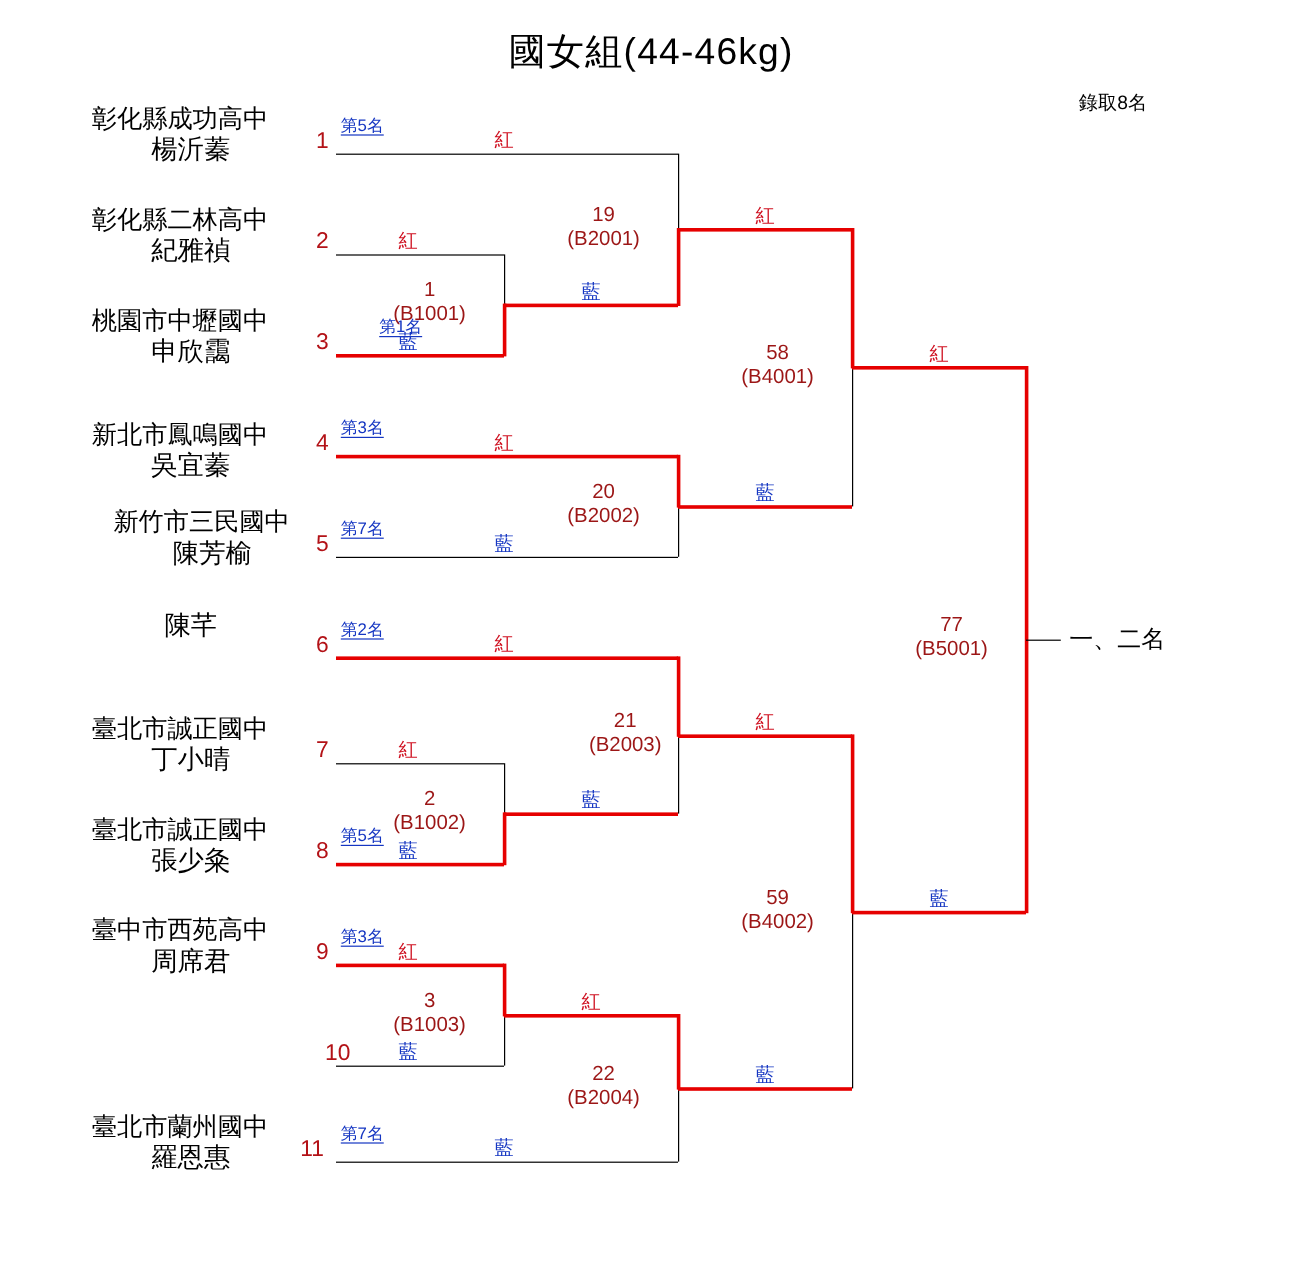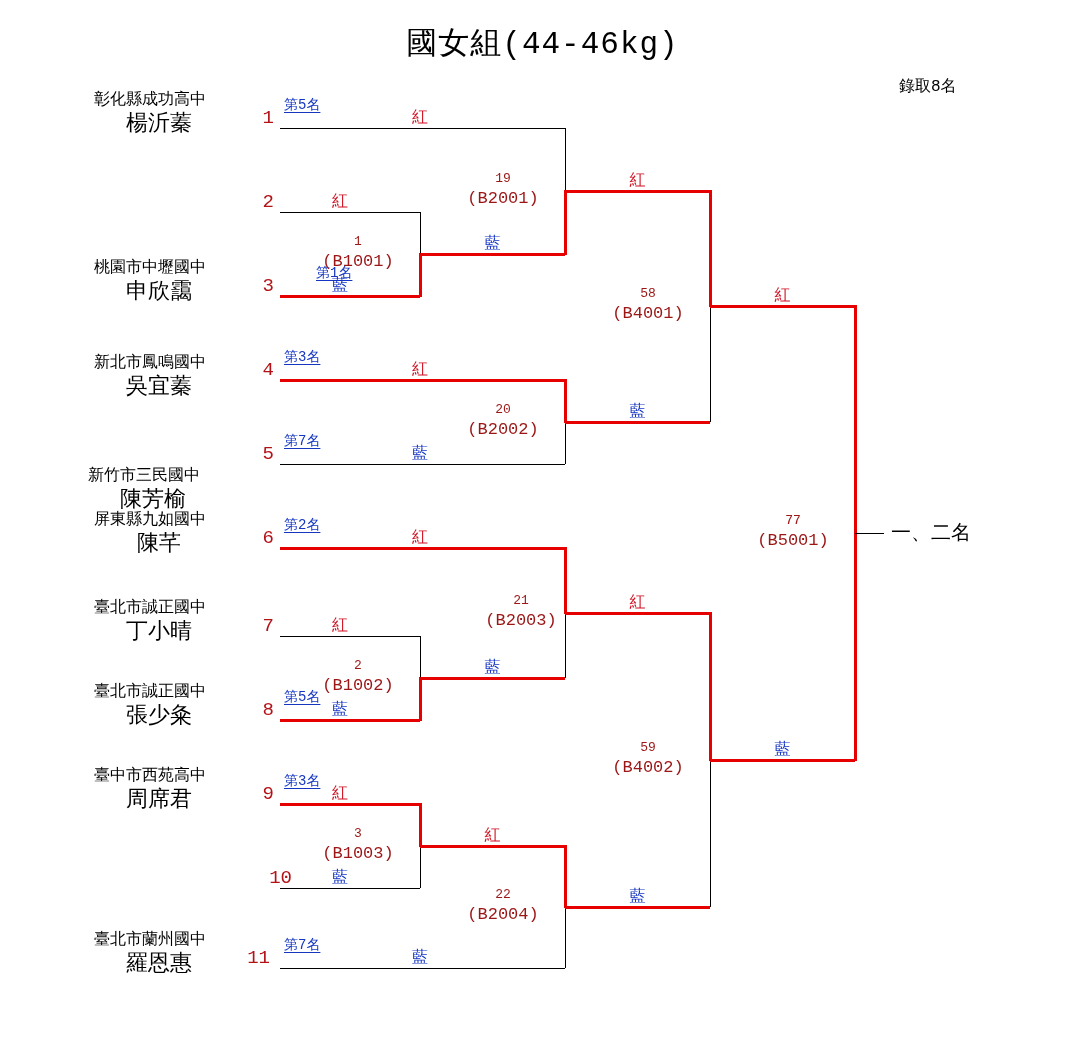--- a/index.html
+++ b/index.html
@@ -1,80 +1,83 @@
 <!DOCTYPE html>
 <html><head>
 <meta charset="utf-8">
 <style>
   html,body{margin:0;padding:0;background:#fff}
   #stage{position:relative;width:1085px;height:1060px;background:#fff;overflow:hidden;
-         font-family:Liberation Mono, monospace;color:#000}
+         font-family:Liberation Sans, sans-serif;color:#000}
   .title{position:absolute;left:0;top:22px;width:100%;text-align:center;font-size:31px;letter-spacing:1px}
   .note{position:absolute;left:899px;top:76px;font-size:16px}
   .final-label{position:absolute;left:891px;top:519px;font-size:20px}
   .hline{position:absolute;height:1px;background:#000}
   .hline.win{height:3px;background:#e60000}
   .vline{position:absolute;width:1px;background:#000}
   .vline.win{width:3px;background:#e60000}
   .comp{position:absolute;width:224px;text-align:center}
-  .school{font-size:16px;line-height:24px}
+  .school{font-size:21px;line-height:24px}
   .name{font-size:22px;line-height:25px;padding-left:18px}
   .seed{position:absolute;width:36px;text-align:right;font-size:19px;color:#b31217}
   .place{position:absolute;font-size:14px;color:#1536c2;text-decoration:underline;text-underline-offset:3px}
   .corner{position:absolute;width:40px;text-align:center;font-size:16px}
   .corner.red{color:#cf1020}
   .corner.blue{color:#1536c2}
   .mlabel{position:absolute;width:124px;text-align:center;color:#9c1616}
-  .mnum{font-size:13px;line-height:20px}
+  .mnum{font-size:17px;line-height:20px}
   .mcode{font-size:17px;line-height:20px}
 </style>
 </head>
 <body>
 
 <div id="stage">
   <div class="title">國女組(44-46kg)</div>
   <div class="note">錄取8名</div>
   <div class="final-label">一、二名</div>
 <div class="comp" style="left: 38px; top: 88px;">
       <div class="school">彰化縣成功高中</div>
       <div class="name">楊沂蓁</div>
     </div>
     <div class="seed" style="left: 238px; top: 107px;">1</div>
     <div class="hline" style="left: 280px; top: 128px; width: 285px;"></div>
     <div class="place" style="left: 284px; top: 96px;">第5名</div>
     <div class="corner red" style="left: 400px; top: 107px;">紅</div>
+    <div class="comp" style="left: 38px; top: 172px;">
+      <div class="school">彰化縣二林高中</div>
+      <div class="name">紀雅禎</div>
+    </div>
     <div class="seed" style="left: 238px; top: 191px;">2</div>
     <div class="hline" style="left: 280px; top: 212px; width: 140px;"></div>
     <div class="corner red" style="left: 320px; top: 191px;">紅</div>
     <div class="comp" style="left: 38px; top: 256px;">
       <div class="school">桃園市中壢國中</div>
       <div class="name">申欣靄</div>
     </div>
     <div class="seed" style="left: 238px; top: 275px;">3</div>
     <div class="hline win" style="left: 280px; top: 295px; width: 140px;"></div>
     <div class="place" style="left: 284px; top: 264px; margin-left: 32px;">第1名</div>
     <div class="corner blue" style="left: 320px; top: 275px;">藍</div>
     <div class="comp" style="left: 38px; top: 340px; margin-top: 11px;">
       <div class="school">新北市鳳鳴國中</div>
       <div class="name">吳宜蓁</div>
     </div>
     <div class="seed" style="left: 238px; top: 359px;">4</div>
     <div class="hline win" style="left: 280px; top: 379px; width: 285px;"></div>
     <div class="place" style="left: 284px; top: 348px;">第3名</div>
     <div class="corner red" style="left: 400px; top: 359px;">紅</div>
-    <div class="comp" style="left: 32px; top: 424px; margin-top: 40px;">
+    <div class="comp" style="left: 56px; top: 424px;">
       <div class="school">新竹市三民國中</div>
       <div class="name">陳芳榆</div>
     </div>
     <div class="seed" style="left: 238px; top: 443px;">5</div>
     <div class="hline" style="left: 280px; top: 464px; width: 285px;"></div>
     <div class="place" style="left: 284px; top: 432px;">第7名</div>
     <div class="corner blue" style="left: 400px; top: 443px;">藍</div>
     <div class="comp" style="left: 38px; top: 508px;">
-      <div class="school">屏東縣九如國中</div>
       <div class="name">陳芊</div>
     </div>
     <div class="seed" style="left: 238px; top: 527px;">6</div>
     <div class="hline win" style="left: 280px; top: 547px; width: 285px;"></div>
     <div class="place" style="left: 284px; top: 516px;">第2名</div>
     <div class="corner red" style="left: 400px; top: 527px;">紅</div>
     <div class="comp" style="left: 38px; top: 596px;">
       <div class="school">臺北市誠正國中</div>
       <div class="name">丁小晴</div>
     </div>

